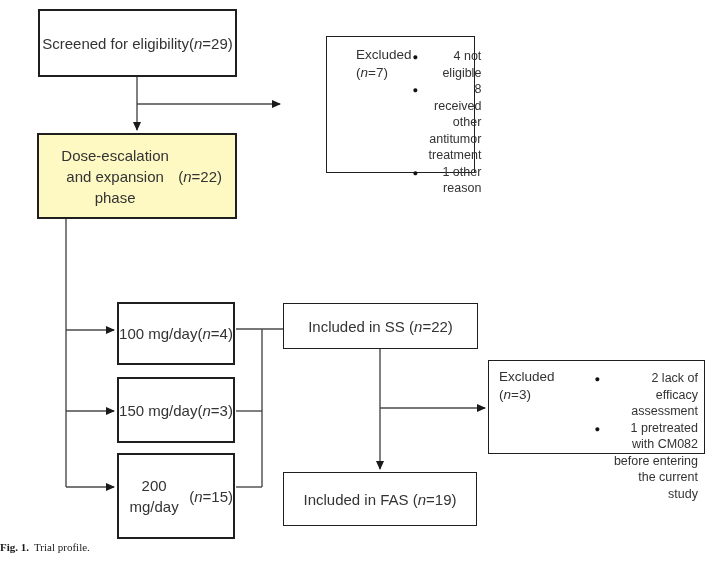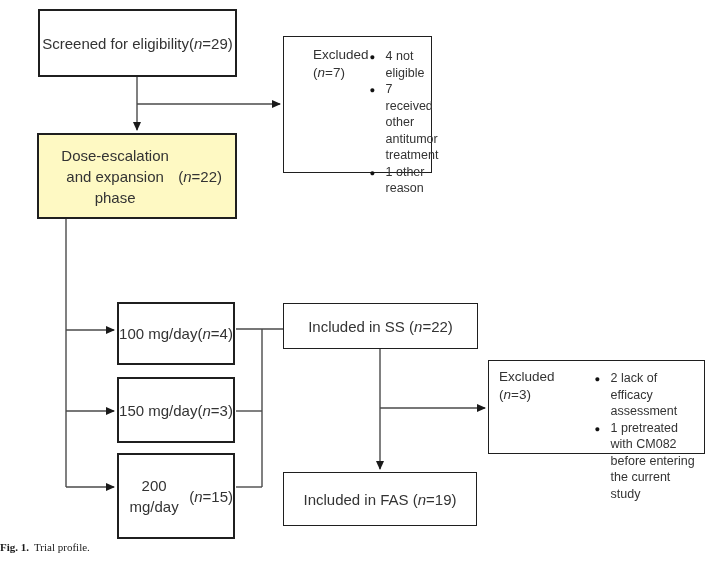--- a/index.html
+++ b/index.html
@@ -40,31 +40,32 @@
   ul.bullets {
     list-style: none;
     margin: 2px 0 0 0;
     padding: 0;
     font-size: 12.5px;
     line-height: 16.5px;
   }
   ul.bullets li {
     position: relative;
     padding-left: 17px;
+    text-align: right;
   }
   ul.bullets li::before {
     content: "\25CF";
     position: absolute;
     left: 1px;
     top: 1px;
     font-size: 9.5px;
     color: #111111;
   }
   
-  #excluded-screening { padding: 9px 20px 0 7px; }
+  #excluded-screening { padding: 9px 20px 0 7px; margin-left: 43px; }
   #excluded-screening .ex-title { margin-left: 22px; margin-bottom: 1px; }
   
   #excluded-analysis { padding: 7px 6px 0 10px; }
   #excluded-analysis .ex-title { margin-left: 0; margin-bottom: 1px; }
   .caption {
     position: absolute;
     left: 0; top: 541px;
     width: 570px;
     text-align: left;
     font-family: "Liberation Serif", "DejaVu Serif", serif;
@@ -107,21 +108,21 @@
 
   <div class="box" id="screened" style="left:38px; top:9px; width:199px; height:68px;">
     <div><span>Screened for eligibility</span></div>
     <div><span>(</span><i class="nvar">n</i><span>=29)</span></div>
   </div>
 
   <div class="box thin left-align" id="excluded-screening" style="left:283px; top:36px; width:149px; height:137px;">
     <div class="ex-title"><span>Excluded (</span><i class="nvar">n</i><span>=7)</span></div>
     <ul class="bullets">
       <li>4 not eligible</li>
-      <li>7 received other antitumor treatment</li>
+      <li>8 received other antitumor treatment</li>
       <li>1 other reason</li>
     </ul>
   </div>
 
   <div class="box shaded" id="dose-escalation" style="left:37px; top:133px; width:200px; height:86px; padding:0 13px;">
     <div>Dose-escalation and expansion phase</div>
     <div><span>(</span><i class="nvar">n</i><span>=22)</span></div>
   </div>
 
   <div class="box" id="dose100" style="left:117px; top:302px; width:118px; height:63px;">

